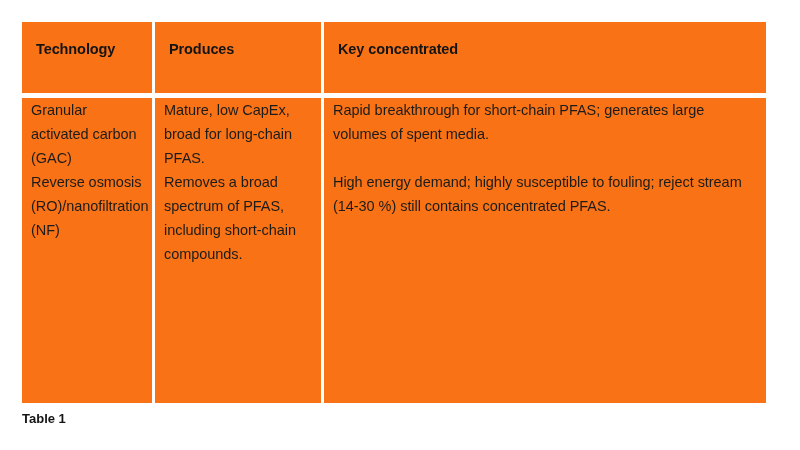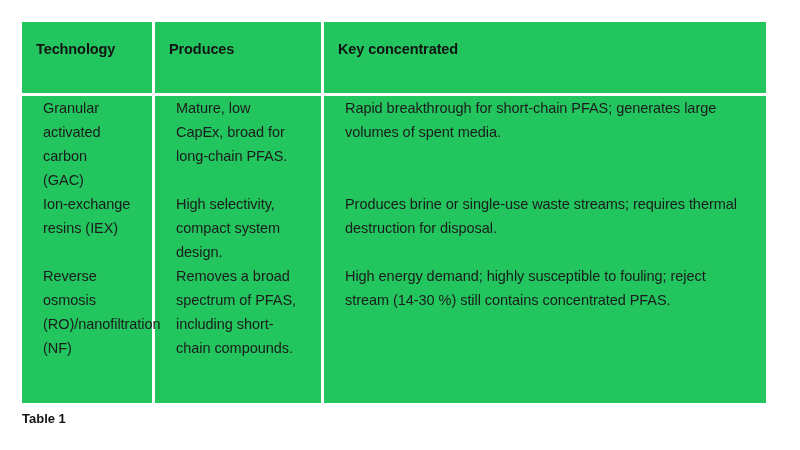--- a/index.html
+++ b/index.html
@@ -41,21 +41,21 @@
     margin: -0px -3px;
   }
 
   
   col.col-tech  { width: 130px; }
   col.col-str   { width: 166px; }
   col.col-lim   { width: 442px; }
 
   .data-table th,
   .data-table td {
-    background: #22c55e;
+    background: #f97316;
     vertical-align: top;
     text-align: left;
     padding: 0;
   }
 
   
   .data-table thead th {
     height: 54px;
     padding: 17px 14px 0 14px;
     font-size: 14.5px;
@@ -74,21 +74,21 @@
     font-size: 0;
   }
 
   
   .data-table tbody.body-band td {
     font-size: 14.5px;
     font-weight: normal;
     color: #1c1c1c;
     line-height: 24px;
     letter-spacing: -0.05px;
-    padding: 0 21px;
+    padding: 0 9px;
   }
   .data-table tbody.body-band td .cell-inner {
     display: block;
   }
 
   
   tr.data-row td {
     height: 1px; 
   }
   tr.r1 td { padding-top: 18px;  padding-bottom: 0; }
@@ -144,31 +144,20 @@
             <span class="cell-inner">Granular activated carbon (GAC)</span>
           </td>
           <td>
             <span class="cell-inner">Mature, low CapEx, broad for long-chain PFAS.</span>
           </td>
           <td>
             <span class="cell-inner">Rapid breakthrough for short-chain PFAS; generates large volumes of spent media.</span>
           </td>
         </tr>
 
-        <tr class="data-row r2">
-          <td>
-            <span class="cell-inner">Ion-exchange resins (IEX)</span>
-          </td>
-          <td>
-            <span class="cell-inner">High selectivity, compact system design.</span>
-          </td>
-          <td>
-            <span class="cell-inner">Produces brine or single-use waste streams; requires thermal destruction for disposal.</span>
-          </td>
-        </tr>
 
         <tr class="data-row r3">
           <td>
             <span class="cell-inner">Reverse osmosis (RO)/nanofiltration (NF)</span>
           </td>
           <td>
             <span class="cell-inner">Removes a broad spectrum of PFAS, including short-chain compounds.</span>
           </td>
           <td>
             <span class="cell-inner">High energy demand; highly susceptible to fouling; reject stream (14-30 %) still contains concentrated PFAS.</span>

